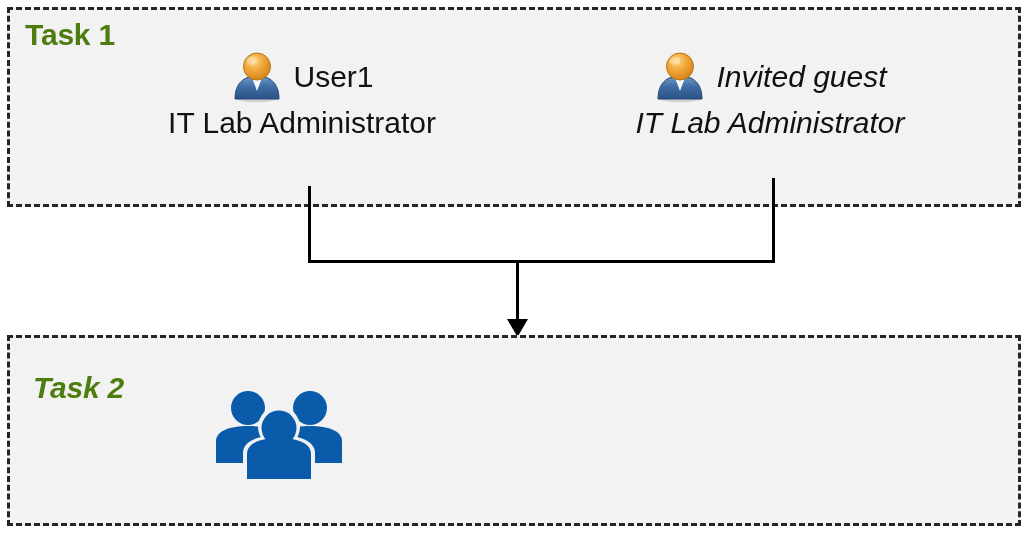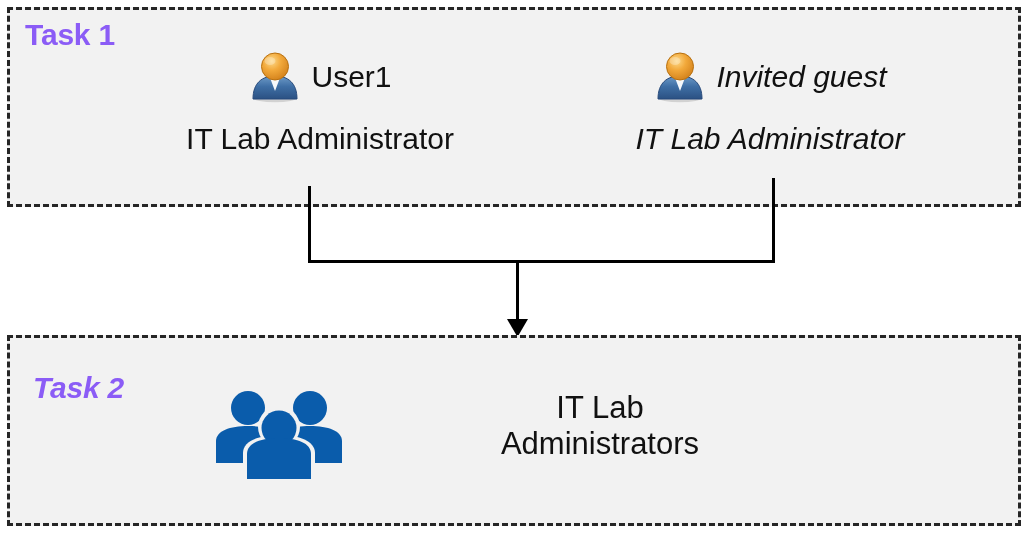--- a/index.html
+++ b/index.html
@@ -39,52 +39,52 @@
   }
   #task2-box {
     left: 7px;
     top: 335px;
     width: 1014px;
     height: 191px;
   }
 
   .task-label {
     position: absolute;
-    color: #8b5cf6;
+    color: #4d7c0f;
     font-weight: bold;
     font-size: 30px;
     letter-spacing: -0.2px;
     white-space: nowrap;
   }
   #task1-label { left: 25px; top: 18px; }
   #task2-label { left: 33px; top: 371px; font-style: italic; }
 
   
   .person-block {
     position: absolute;
     text-align: center;
     white-space: nowrap;
   }
-  #person-user1  { left: 140px; top: 50px; width: 360px; }
+  #person-user1  { left: 122px; top: 50px; width: 360px; }
   #person-guest  { left: 580px; top: 50px; width: 380px; font-style: italic; }
 
   .person-row {
     display: flex;
     align-items: center;
     justify-content: center;
     gap: 9px;
     height: 54px;
   }
   .person-name,
   .person-role {
     font-size: 30px;
     color: #111111;
     line-height: 1.12;
   }
-  .person-role { margin-top: 18px; }
+  .person-role { margin-top: 2px; }
 
   
   .user-icon {
     position: relative;
     width: 54px;
     height: 54px;
     flex: 0 0 54px;
   }
   .user-icon svg { display: block; }
 
@@ -216,18 +216,14 @@
         <g>
           <circle cx="66" cy="40" r="21" fill="#F2F2F2"></circle>
           <path d="M30 92 L30 66 C30 54 46 48 66 48 C86 48 102 54 102 66 L102 92 Z" fill="#F2F2F2"></path>
         </g>
         <circle cx="66" cy="41" r="17.5"></circle>
         <path d="M34 92 L34 67 C34 56 48 51 66 51 C84 51 98 56 98 67 L98 92 Z"></path>
       </g>
     </svg>
   </span>
 
-  <div id="group-label">
-    <span class="ln">IT Lab</span>
-    <span class="ln">Administrators</span>
-  </div>
 
 </div>
 
 </body></html>

